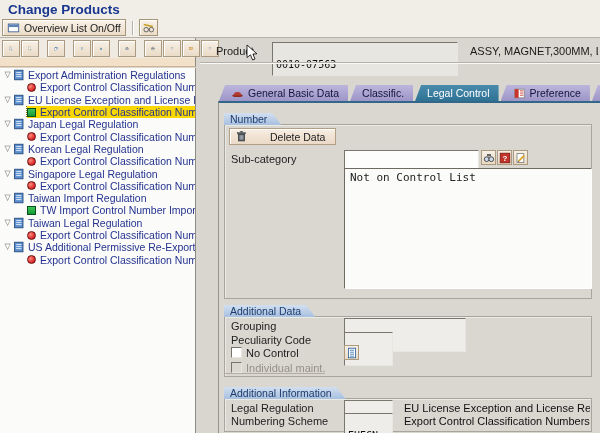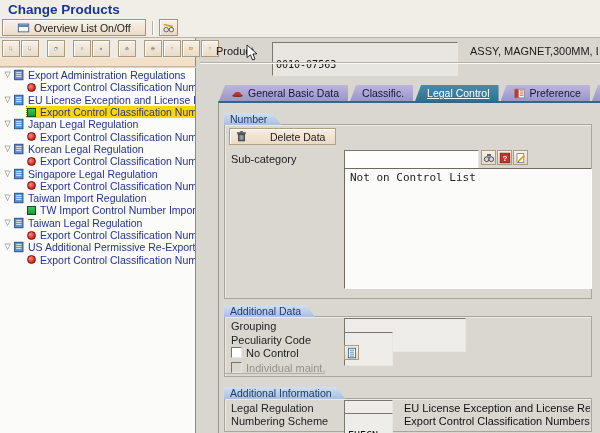--- a/index.html
+++ b/index.html
@@ -2,21 +2,21 @@
 <html><head>
 <meta charset="utf-8">
 <style>
   html,body{margin:0;padding:0;}
   #root{position:relative;width:600px;height:433px;overflow:hidden;background:#D9D6D0;
         font-family:"Liberation Sans",sans-serif;font-size:11px;color:#1a1a1a;}
   
   .top-band{position:absolute;top:0;left:0;width:600px;height:37px;background:#F1EEE8;border-bottom:1px solid #B6B2AA;}
   .page-title{position:absolute;top:2px;left:8px;font-size:13.5px;font-weight:bold;color:#18368F;}
   .app-toolbar{position:absolute;top:19px;left:2px;height:17px;display:flex;align-items:center;gap:3px;}
-  .btn{display:flex;align-items:center;gap:4px;height:17px;padding:0 14px;box-sizing:border-box;
+  .btn{display:flex;align-items:center;gap:4px;height:17px;padding:0 4px;box-sizing:border-box;
        background:linear-gradient(#F9F2E8,#EBDCC8);border:1px solid #A69478;font-size:10.5px;color:#222;
        box-shadow:inset 1px 1px 0 #fff;cursor:default;}
   .icon-btn{width:19px;height:17px;padding:0;display:flex;align-items:center;justify-content:center;
        background:linear-gradient(#F9F2E8,#EBDCC8);border:1px solid #A69478;box-shadow:inset 1px 1px 0 #fff;}
   .vsep{width:1px;height:14px;background:#B3AFA7;box-shadow:1px 0 0 #fff;margin:0 3px;}
   .svg13{width:13px;height:13px;display:inline-block;}
   .svg13 svg,.svg12 svg,.svg15 svg{width:100%;height:100%;display:block;}
   
   .tree-toolbar{position:absolute;top:38px;left:0;width:196px;height:20px;background:#EFEBE2;display:flex;
         align-items:center;gap:1px;padding-left:2px;border-right:1px solid #8E8B85;box-sizing:border-box;}
@@ -42,21 +42,21 @@
   .field{box-sizing:border-box;background:#FDFDFC;border:1px solid;border-color:#7A766E #E8E6E0 #E8E6E0 #7A766E;
         font:10px "DejaVu Sans Mono",monospace;padding:16px 3px;overflow:hidden;white-space:nowrap;color:#111;}
   .product-field{position:absolute;left:272px;top:42px;width:186px;height:16px;background:#E8E6E1;}
   .product-desc{position:absolute;left:470px;top:45px;width:128px;overflow:hidden;white-space:nowrap;}
   .rule{position:absolute;left:200px;right:0;top:62px;height:0;border-top:1px solid #B4B0A8;box-shadow:0 1px 0 #FBF9F5;}
   
   .tabstrip{position:absolute;left:219px;top:85px;right:0;height:16px;display:flex;overflow:hidden;align-items:flex-end;}
   .tab{height:16px;display:flex;align-items:center;gap:4px;padding:0 9px 0 12px;box-sizing:border-box;flex:none;
        background:linear-gradient(#BCB6DD,#9C95C7);color:#14143C;font-size:10.5px;margin-right:2px;
        clip-path:polygon(6px 0,100% 0,100% 100%,0 100%);}
-  .tab.active{background:linear-gradient(#4A8BAD,#2E7293);color:#fff;text-decoration:underline;}
+  .tab.active{background:linear-gradient(#4A8BAD,#2E7293);color:#fff;}
   .tab-panel{position:absolute;left:218px;top:101px;right:0;bottom:0;background:#DAD7D1;
        border-top:2px solid #33678A;border-left:1px solid #98948C;overflow:hidden;}
   
   .group{position:absolute;border:1px solid #A9A59D;box-shadow:inset 1px 1px 0 #ECEAE5;box-sizing:border-box;}
   .group-label{position:absolute;top:-12px;left:-1px;height:12px;line-height:12px;padding:0 14px 0 6px;
        background:linear-gradient(#D2DFF0,#A7C0DF);color:#1E3C6E;font-size:10.5px;
        clip-path:polygon(0 0,calc(100% - 9px) 0,100% 100%,0 100%);white-space:nowrap;}
   .flabel{position:absolute;color:#222;white-space:nowrap;}
   .mini-btn{position:absolute;width:15px;height:15px;display:flex;align-items:center;justify-content:center;
        background:linear-gradient(#F7F0E5,#E9DAC5);border:1px solid #AB9A80;box-sizing:border-box;}

